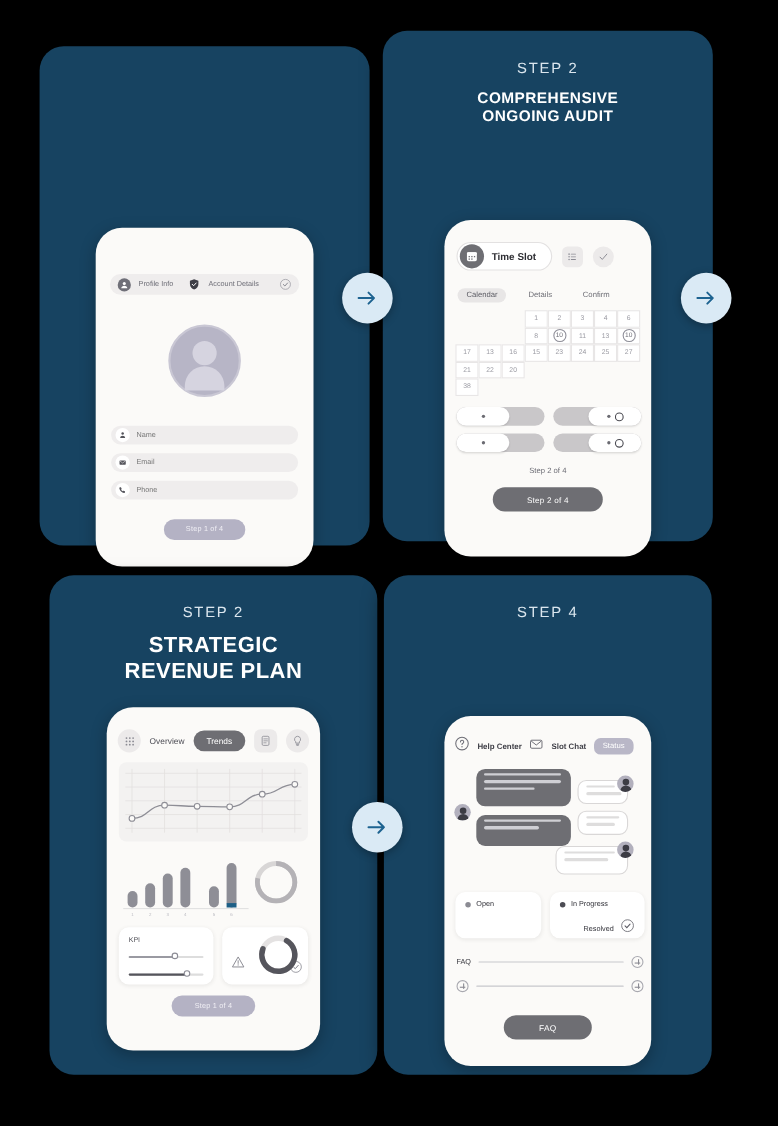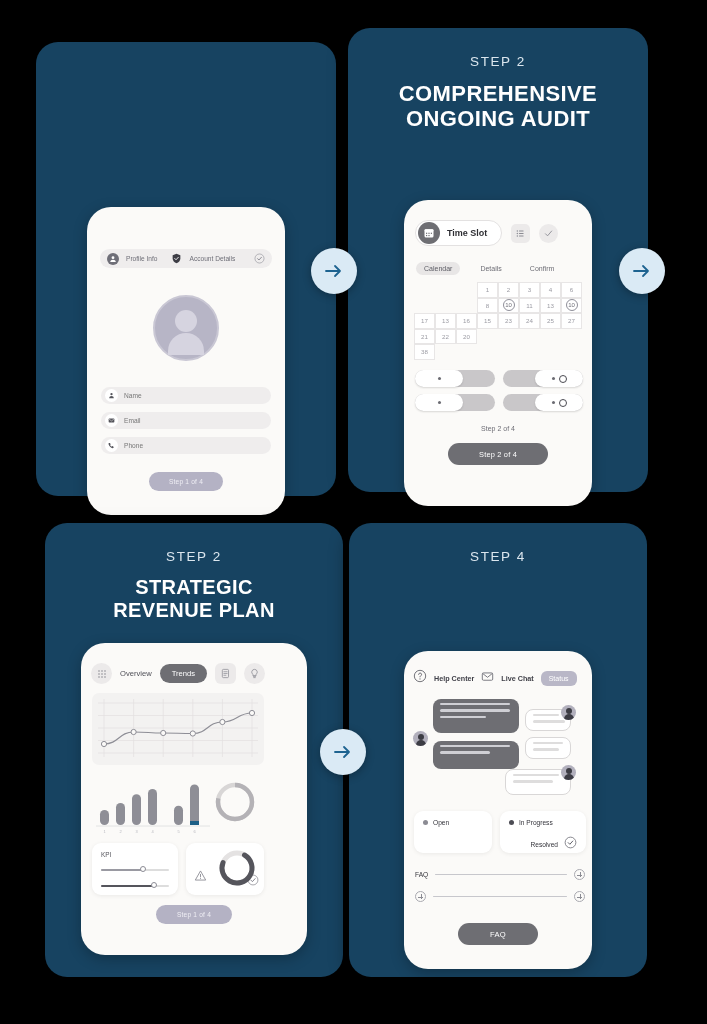--- a/index.html
+++ b/index.html
@@ -26,34 +26,34 @@
   .step-eyebrow{
     text-align:center; color:#dbe6ee;
     font-size:13.5px; letter-spacing:1.6px; font-weight:400;
     margin-top:26px;
   }
   .step-title{
     text-align:center; color:#ffffff;
     font-size:20px; font-weight:700; letter-spacing:.4px;
     line-height:1.15; margin-top:12px; padding:0 12px;
   }
-  .c2 .step-title, .c4 .step-title{ font-size:22px; }
+  .c2 .step-title, .c4 .step-title{ font-size:14px; }
 
   
   .phone{
     position:absolute; left:50%; transform:translateX(-50%);
     background:#fbfaf8;
     border-radius:24px;
     box-shadow:0 4px 14px rgba(0,0,0,.25);
     overflow:hidden;
   }
   .c1 .phone{ top:165px; width:198px; height:308px; }
   .c2 .phone{ top:172px; width:188px; height:306px; }
   .c3 .phone{ top:643px - 523px; width:194px; height:312px; }
-  .c3 .phone{ top:120px; width:226px; height:312px; }
+  .c3 .phone{ top:120px; width:194px; height:312px; }
   .c4 .phone{ top:128px; width:188px; height:318px; }
   .rowbar{
     display:flex; align-items:center; gap:7px;
     background:#efeded; border-radius:999px;
     height:19px; padding:0 7px;
   }
   .lbl{ font-size:6.6px; color:#6f6f78; white-space:nowrap; }
 
   .icircle{
     width:12px;height:12px;border-radius:50%;
@@ -583,21 +583,21 @@
               <circle cx="8" cy="11.3" r=".7" fill="#6e6e76"></circle>
             </svg>
         </span>
         <span class="navtx">Help Center</span>
         <span>
           <svg width="13" height="13" viewBox="0 0 16 16">
               <rect x="1.6" y="3.6" width="12.8" height="9" rx="1.4" fill="none" stroke="#6e6e76" stroke-width="1.1"></rect>
               <path d="M2.2 4.4 8 9l5.8-4.6" stroke="#6e6e76" stroke-width="1.1" fill="none"></path>
             </svg>
         </span>
-        <span class="navtx">Live Chat</span>
+        <span class="navtx">Slot Chat</span>
         <span class="statuspill">Status</span>
       </div>
 
       <div class="chat">
         <span class="av" style="left:0;top:36px"></span>
         <div class="bub dark" style="left:20px;top:4px;width:86px;height:34px">
           <div class="ln" style="width:70px"></div>
             <div class="ln" style="width:70px"></div>
             <div class="ln" style="width:46px"></div>
         </div>

